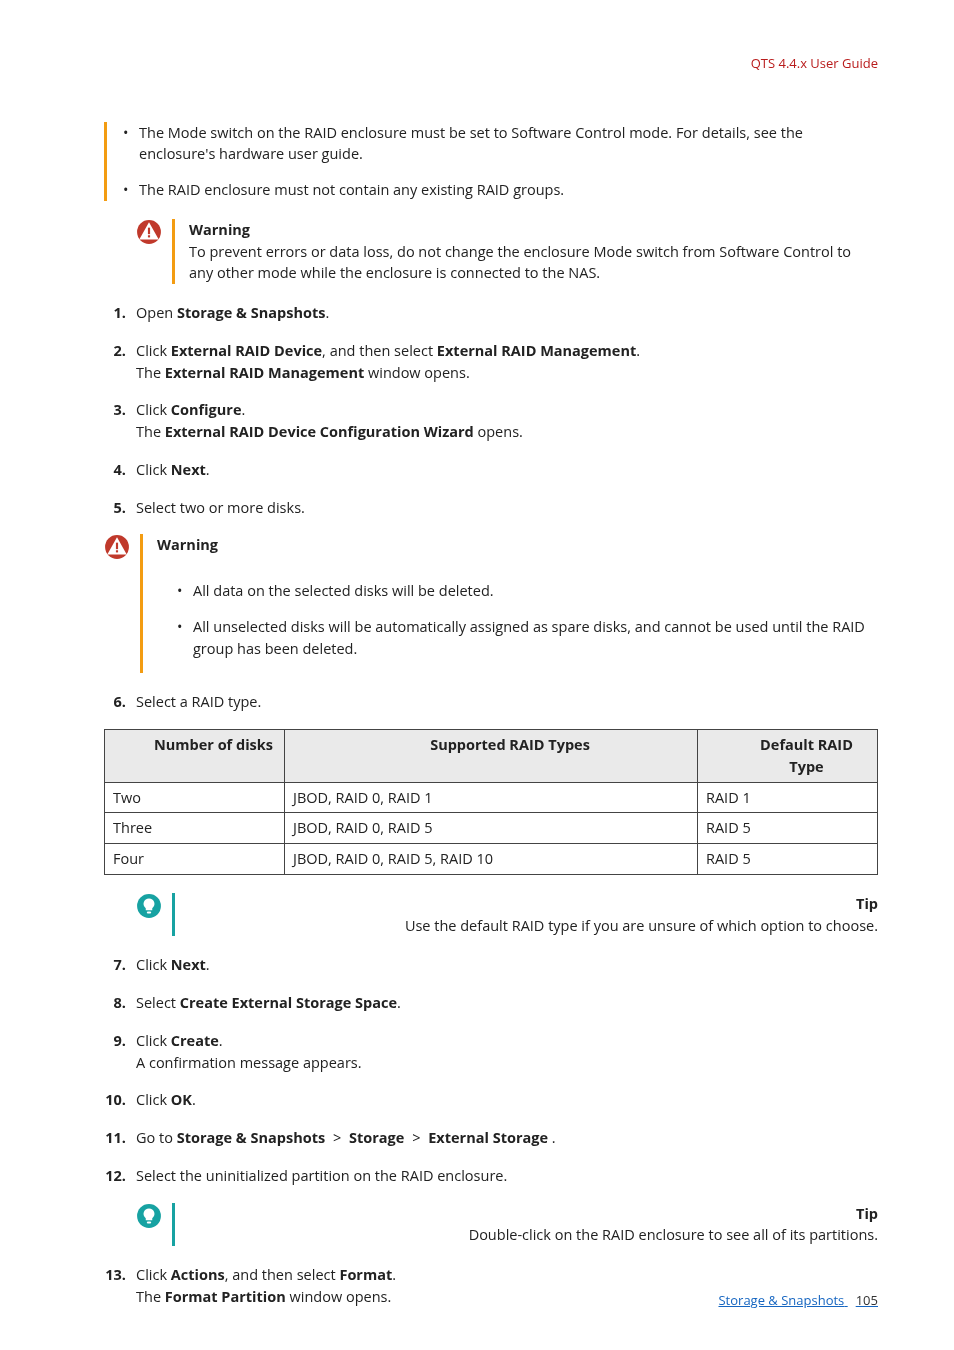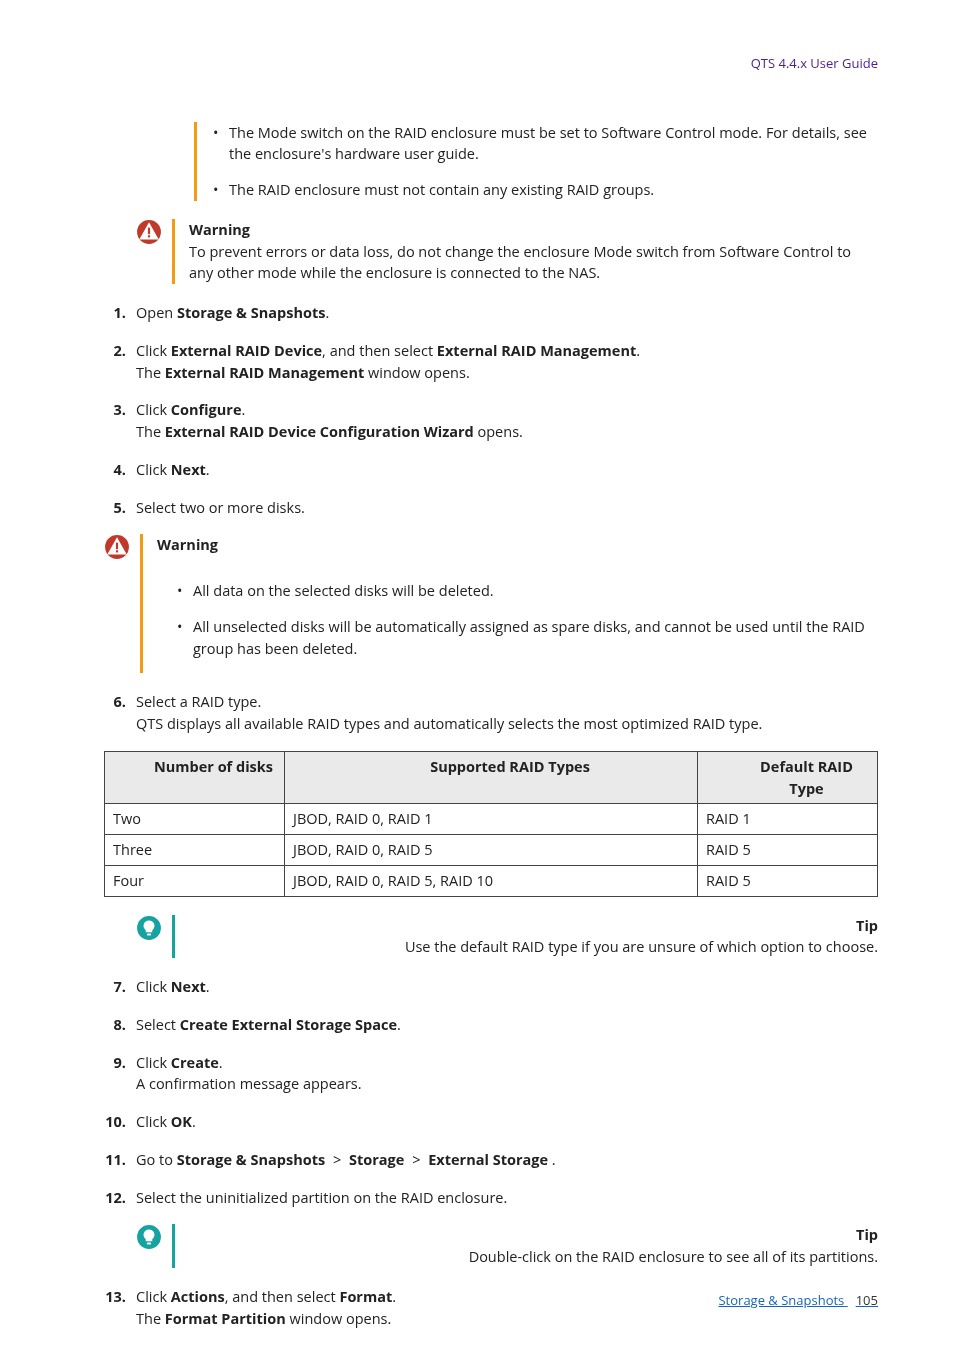--- a/index.html
+++ b/index.html
@@ -9,27 +9,26 @@
     line-height: 1.5;
     color: #222;
     background: #fff;
     width: 954px;
     height: 1350px;
     position: relative;
     padding: 54px 76px 40px 76px;
   }
   .header-right {
     text-align: right;
-    color: #4c1d95;
+    color: #b91c1c;
     font-size: 13px;
     margin-bottom: 48px;
   }
   .content { padding-left: 28px; }
   .bullet-block {
-    margin-left: 90px;
     border-left: 3px solid #f39c12;
     padding-left: 16px;
     margin-bottom: 18px;
   }
   .bullet-block ul { list-style: none; }
   .bullet-block li { position: relative; padding-left: 16px; margin-bottom: 14px; }
   .bullet-block li::before { content: "•"; position: absolute; left: 0; top: 0; }
 
   .callout {
     display: flex;
@@ -163,21 +162,20 @@
       <ul>
         <li>All data on the selected disks will be deleted.</li>
         <li>All unselected disks will be automatically assigned as spare disks, and cannot be used until the RAID group has been deleted.</li>
       </ul>
     </div>
   </div>
 
   <ol class="steps" style="counter-reset: step 5;">
     <li>
       <span>Select a RAID type.</span><br>
-      <span>QTS displays all available RAID types and automatically selects the most optimized RAID type.</span>
     </li>
   </ol>
 
   <table class="raid">
     <colgroup>
         <col class="c1">
         <col>
         <col class="c3">
       </colgroup>
     <thead>

